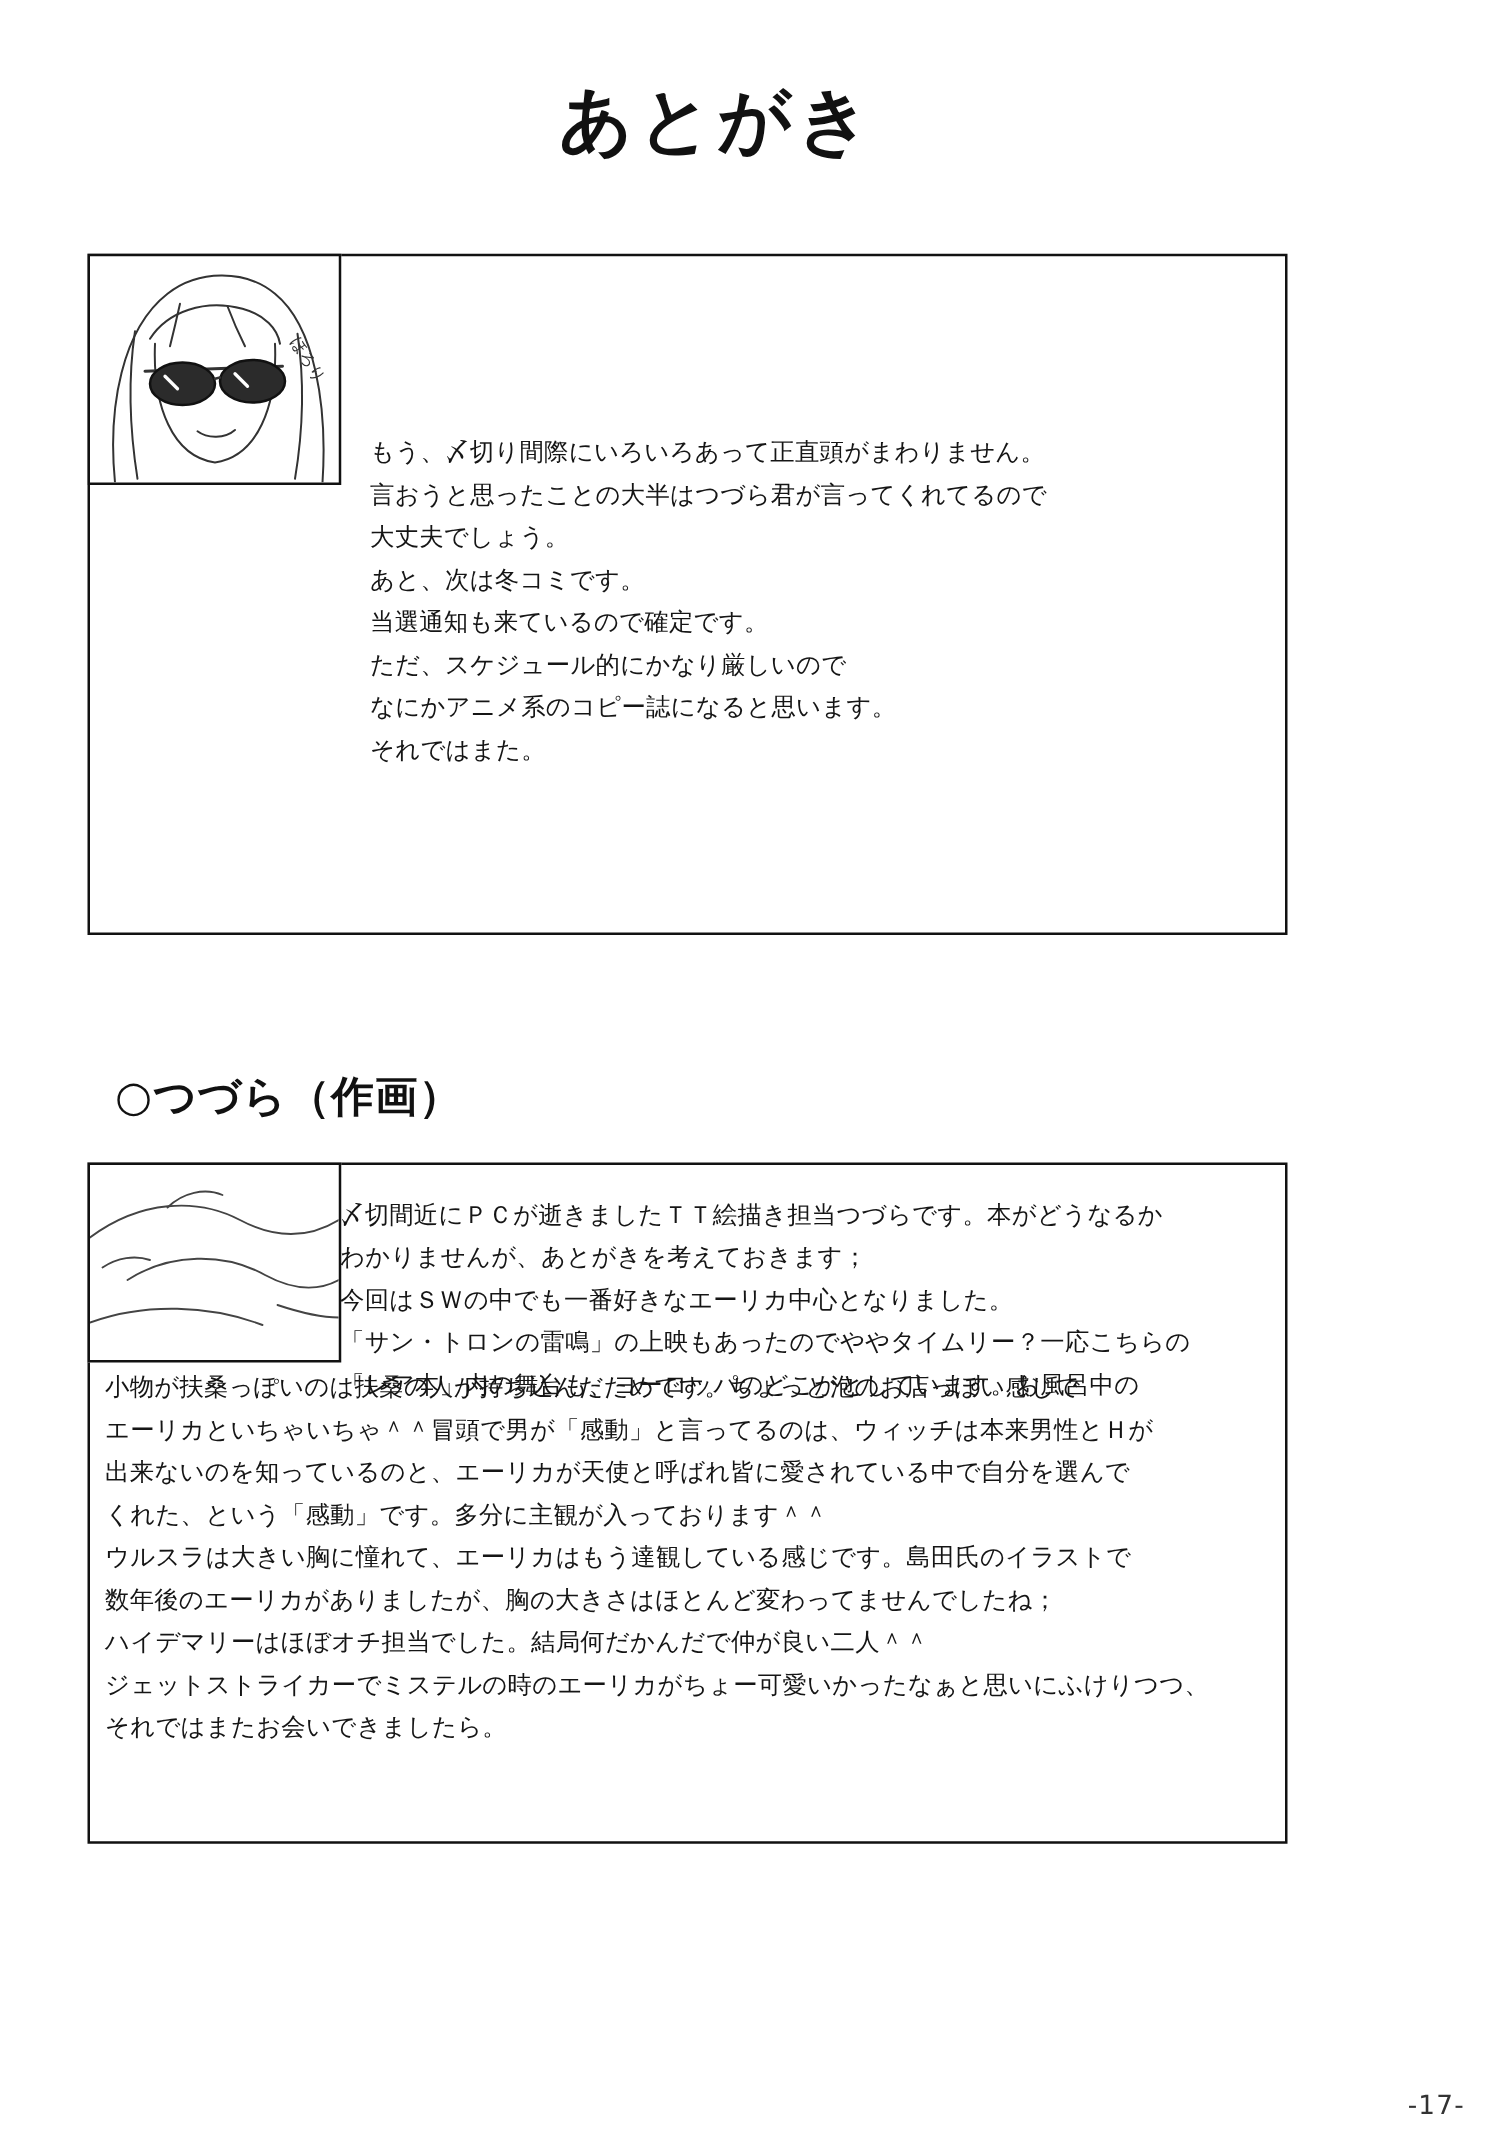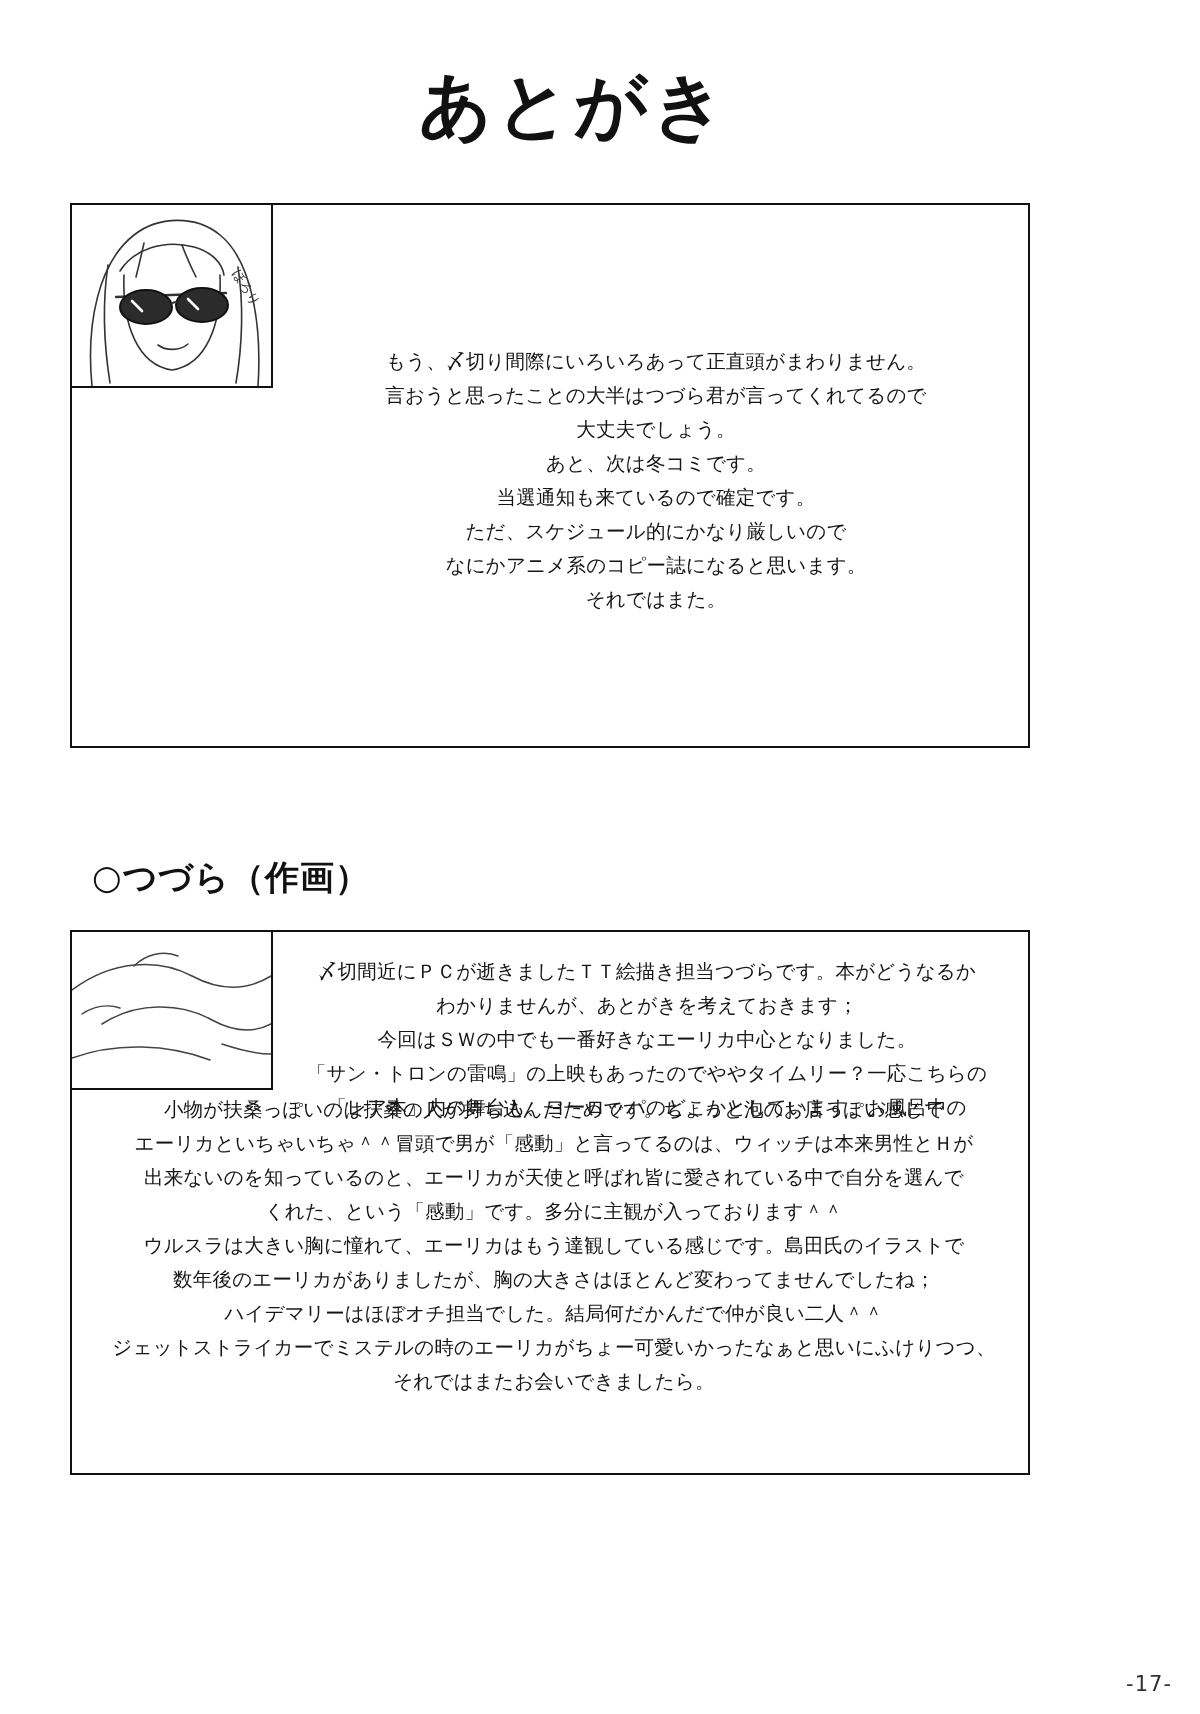--- a/index.html
+++ b/index.html
@@ -21,21 +21,21 @@
     inset: 0;
   }
 
   
   .doc-title {
     position: absolute;
     top: 58px;
     left: 0;
     width: 1148px;
     text-align: center;
-    font-size: 72px;
+    font-size: 58px;
     font-weight: bold;
     letter-spacing: 4px;
     color: #111;
   }
 
   
   .section-heading {
     position: absolute;
     font-size: 34px;
     font-weight: bold;
@@ -89,21 +89,20 @@
   .portrait svg { display: block; }
 
   
   .body-text {
     position: absolute;
     font-size: 19.5px;
     line-height: 34px;
     color: #151515;
     white-space: pre-wrap;
     letter-spacing: 0.2px;
-    text-align: center;
   }
   #text-1 {
     top: 345px;
     left: 296px;
     width: 720px;
   }
   #text-2a {
     top: 955px;
     left: 272px;
     width: 750px;

